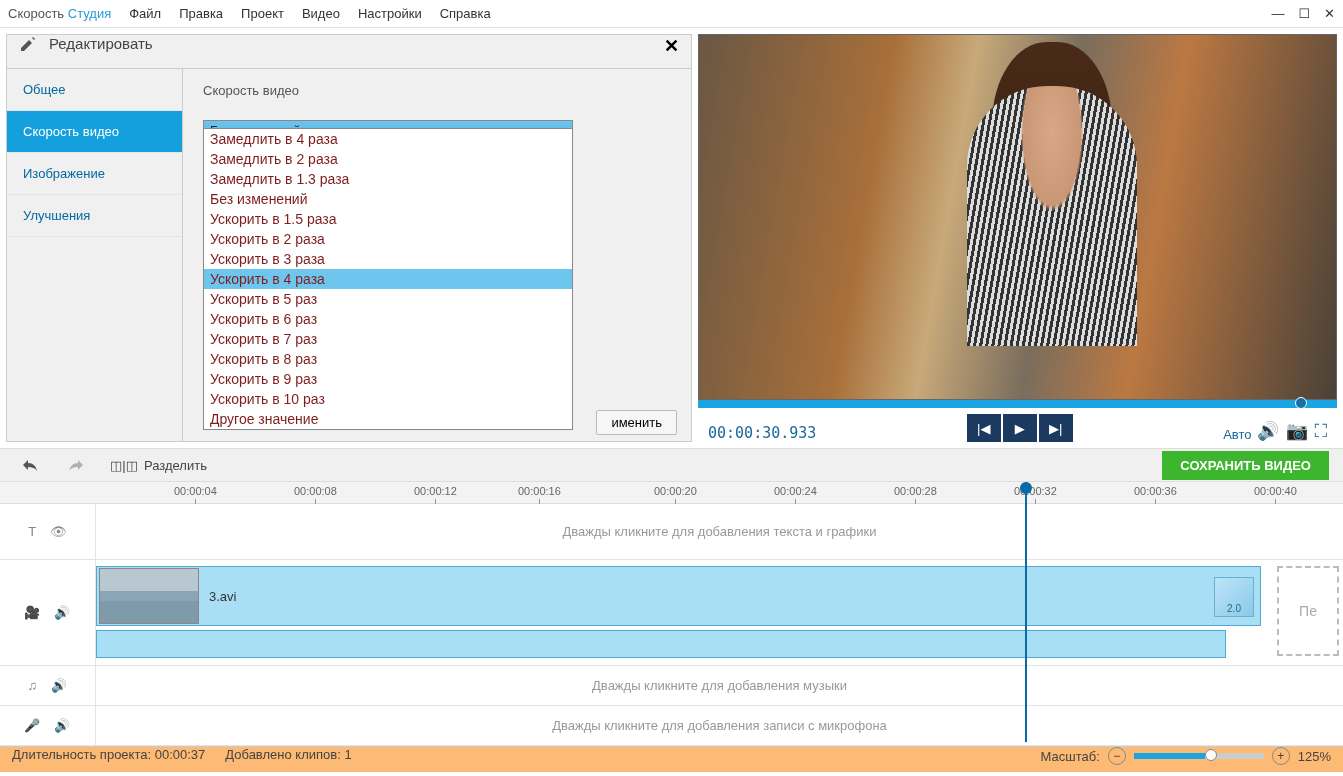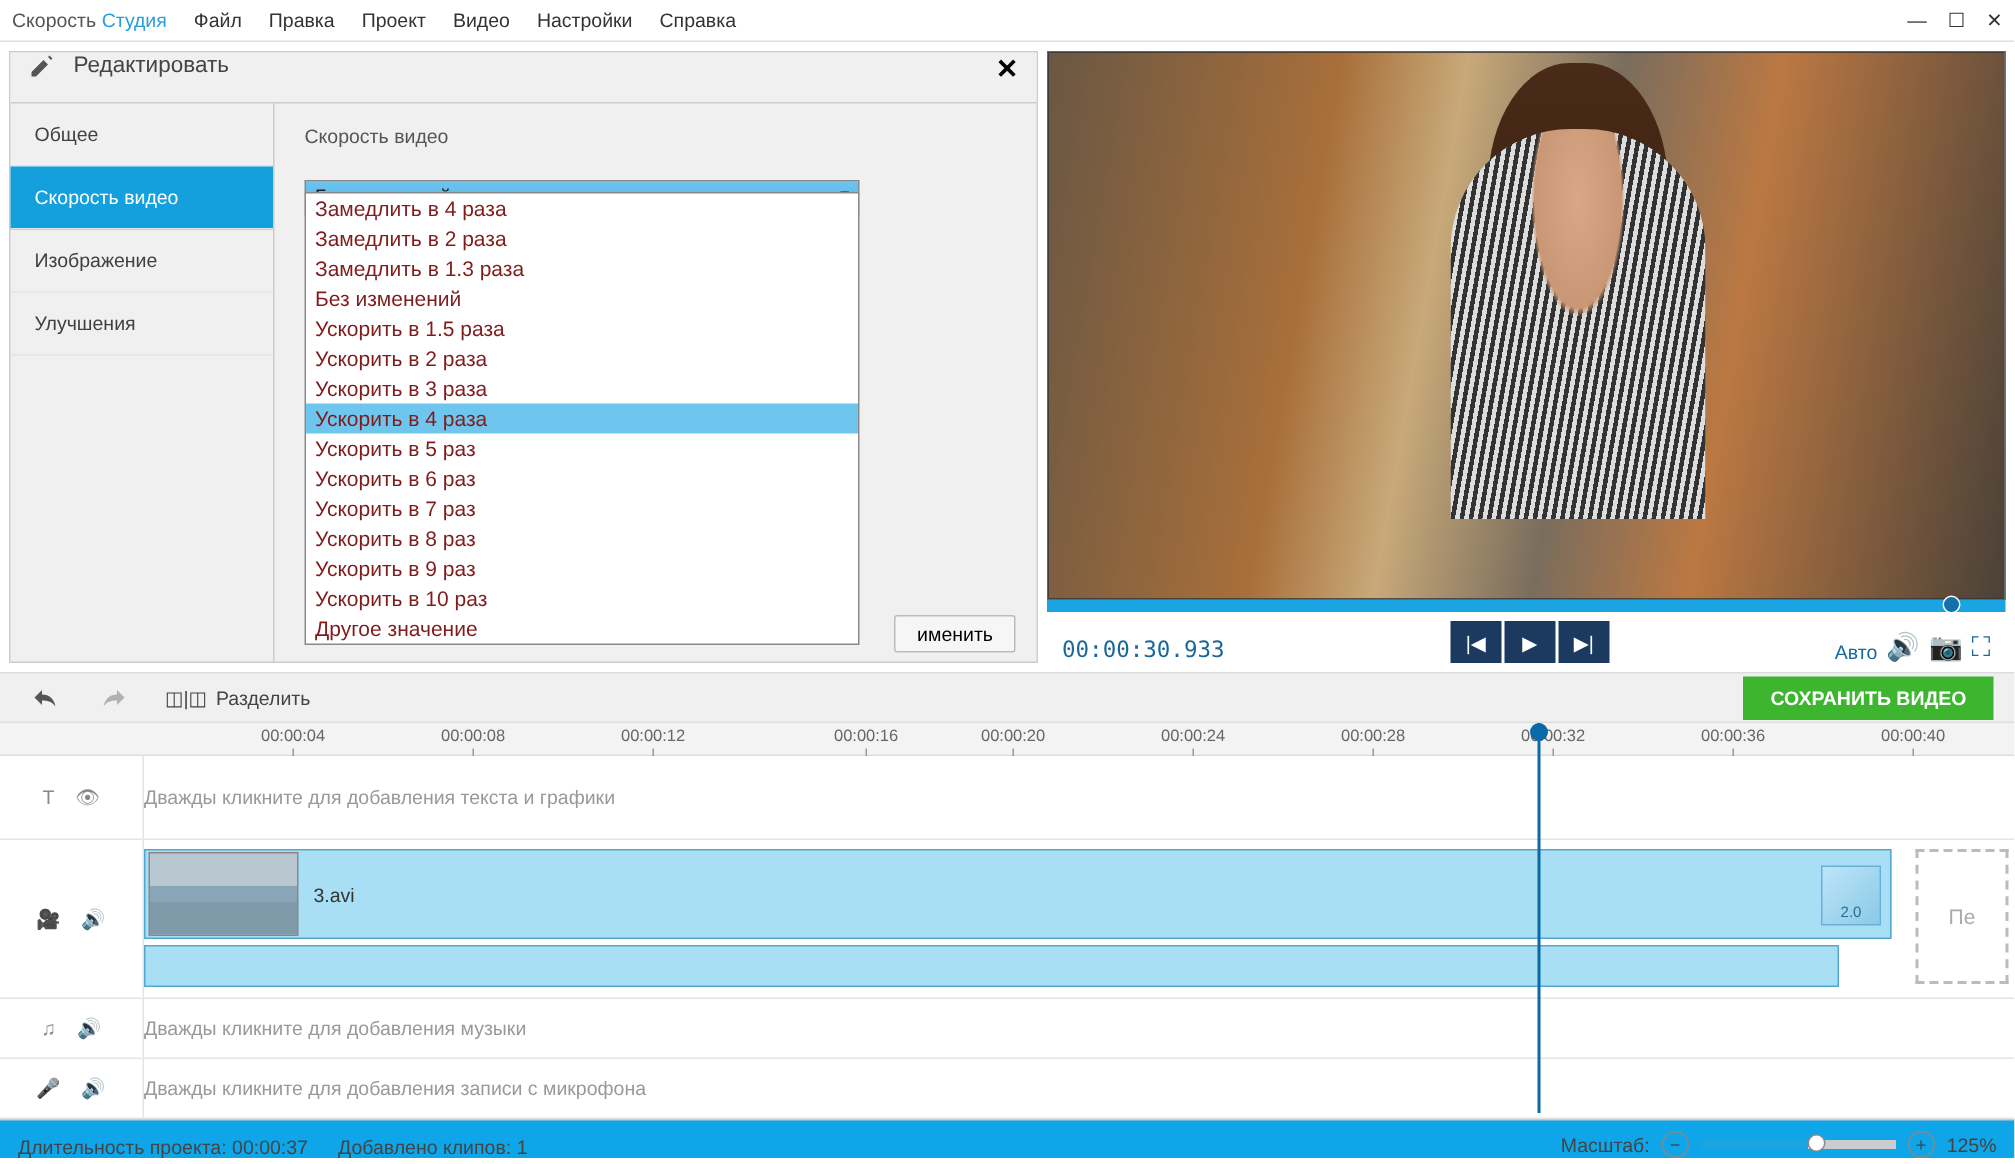--- a/index.html
+++ b/index.html
@@ -8,21 +8,21 @@
 .app-name{color:#555}.app-name .blue{color:#2a9ed8}
 .menu-item{color:#333;cursor:pointer}
 .win-ctrls{margin-left:auto;display:flex;gap:14px;font-size:15px;color:#333}
 .main-row{display:flex;height:420px;padding:6px;gap:6px}
 .edit-panel{flex:0 0 686px;background:#f0f0f0;border:1px solid #ccc;position:relative}
 .edit-header{height:34px;display:flex;align-items:flex-start;padding:0 12px;background:#f0f0f0;border-bottom:1px solid #ccc;gap:12px}
 .edit-title{font-size:15px;color:#444}
 .close-x{margin-left:auto;font-size:18px;font-weight:bold;cursor:pointer}
 .edit-body{display:flex;height:calc(100% - 34px)}
 .sidebar{width:176px;border-right:1px solid #ccc}
-.side-tab{height:42px;display:flex;align-items:center;padding:0 16px;color:#404040;cursor:pointer;border-bottom:1px solid #e4e4e4;position:relative}
+.side-tab{height:42px;display:flex;align-items:center;padding:0 16px;color:#0369a1;cursor:pointer;border-bottom:1px solid #e4e4e4;position:relative}
 .side-tab.active{background:#14a0dd;color:#fff}
 .side-tab.active::after{content:"";position:absolute;right:-10px;top:50%;transform:translateY(-50%);border:10px solid transparent;border-left-color:#14a0dd;width:0;height:0}
 .edit-content{flex:1;padding:14px 20px;position:relative}
 .field-lbl{color:#555;font-size:13px}
 .speed-select{margin-top:22px;width:370px;height:24px;border:1px solid #888;background:linear-gradient(#6ec5ee,#4aaee0);position:relative;color:#222;padding:2px 6px;cursor:pointer}
 .speed-select::after{content:"▼";position:absolute;right:4px;top:4px;font-size:10px}
 .dropdown{position:absolute;top:59px;left:20px;width:370px;background:#fff;border:1px solid #888;z-index:100}
 .dd-item{padding:2px 6px;font-size:14px;cursor:pointer;color:#7f1d1d}
 .dd-item.hover{background:#6ec5ee}
 .apply-btn{position:absolute;right:14px;bottom:6px;background:#f6f6f6;border:1px solid #bbb;padding:4px 14px;border-radius:2px}
@@ -44,28 +44,28 @@
 .save-btn{margin-left:auto;background:#3eb52f;color:#fff;font-weight:bold;padding:7px 18px;cursor:pointer;font-size:13px}
 .ruler{height:22px;background:#f3f3f3;position:relative;border-bottom:1px solid #ddd}
 .ruler-tick{position:absolute;top:3px;font-size:11px;color:#666}
 .ruler-tick::before{content:"";position:absolute;left:50%;top:14px;width:1px;height:5px;background:#999}
 .playhead{position:absolute;top:0;bottom:0;width:2px;background:#0a6aa8;z-index:50}
 .playhead::before{content:"";position:absolute;top:0;left:-5px;width:12px;height:12px;background:#0a6aa8;border-radius:50%}
 .timeline-wrap{position:relative;flex:1}
 .timeline{display:flex;flex-direction:column;position:relative}
 .track{display:flex;border-bottom:1px solid #e4e4e4;min-height:40px;align-items:stretch}
 .track-head{width:96px;display:flex;align-items:center;justify-content:center;gap:14px;color:#888;border-right:1px solid #e4e4e4;font-size:18px}
-.track-body{flex:1;position:relative;display:flex;align-items:center;color:#999;font-size:12px;}
+.track-body{flex:1;position:relative;display:flex;align-items:center;color:#999;font-size:12px;justify-content:center}
 .clip{position:absolute;left:0;height:60px;background:#a9dff5;border:1px solid #52a8d0;top:6px;display:flex;align-items:center}
 .clip-thumb{width:100px;height:56px;margin:2px;background:linear-gradient(#b9c8d0 40%,#8aa5b5 40% 60%,#7f9aa8 60%);border:1px solid #888}
 .clip-name{padding-left:8px;color:#333}
 .speed-badge{position:absolute;right:6px;top:10px;width:40px;height:40px;background:linear-gradient(135deg,#bde5f8,#8ac9e8);border:1px solid #6ab0d5;display:flex;align-items:flex-end;justify-content:center;font-size:10px;color:#2a6a8a;padding-bottom:2px}
 .audio-wave{position:absolute;left:0;top:70px;height:28px;background:#a9dff5;border:1px solid #52a8d0}
 .drop-zone{position:absolute;right:4px;top:6px;width:62px;height:90px;border:2px dashed #bbb;display:flex;align-items:center;justify-content:center;color:#aaa;font-size:14px}
-.statusbar{height:26px;border-top:1px solid #ccc;display:flex;align-items:flex-end;padding:0 12px;gap:20px;background:#0ea5e9;color:#444}
+.statusbar{height:26px;border-top:1px solid #ccc;display:flex;align-items:flex-start;padding:0 12px;gap:20px;background:#fdba74;color:#444}
 .zoom-group{margin-left:auto;display:flex;align-items:center;gap:8px}
 .zoom-track{width:130px;height:6px;background:linear-gradient(to right,#1ba4e2 55%,#ccc 55%);position:relative}
 .zoom-knob{position:absolute;left:55%;top:-4px;width:12px;height:12px;background:#fff;border:1px solid #888;border-radius:50%}
 .circ{width:18px;height:18px;border:1px solid #888;border-radius:50%;display:flex;align-items:center;justify-content:center;font-size:12px;cursor:pointer}
 svg{display:block}
 </style>
 </head>
 <body>
 
 <div class="menubar">
@@ -166,21 +166,21 @@
       <span>Разделить</span>
     </span>
   <div class="save-btn">СОХРАНИТЬ ВИДЕО</div>
 </div>
 
 <div class="timeline-wrap">
   <div class="ruler" id="ruler">
       <span class="ruler-tick" style="left: 174px;">00:00:04</span>
       <span class="ruler-tick" style="left: 294px;">00:00:08</span>
       <span class="ruler-tick" style="left: 414px;">00:00:12</span>
-      <span class="ruler-tick" style="left: 556px;">00:00:16</span>
+      <span class="ruler-tick" style="left: 518px;">00:00:16</span>
       <span class="ruler-tick" style="left: 654px;">00:00:20</span>
       <span class="ruler-tick" style="left: 774px;">00:00:24</span>
       <span class="ruler-tick" style="left: 894px;">00:00:28</span>
       <span class="ruler-tick" style="left: 1014px;">00:00:32</span>
       <span class="ruler-tick" style="left: 1134px;">00:00:36</span>
       <span class="ruler-tick" style="left: 1254px; text-align: right;">00:00:40</span>
     </div>
   <div class="playhead" style="left:1025px;height:260px;top:0"></div>
   <div class="timeline">
     <div class="track" style="min-height:56px">

